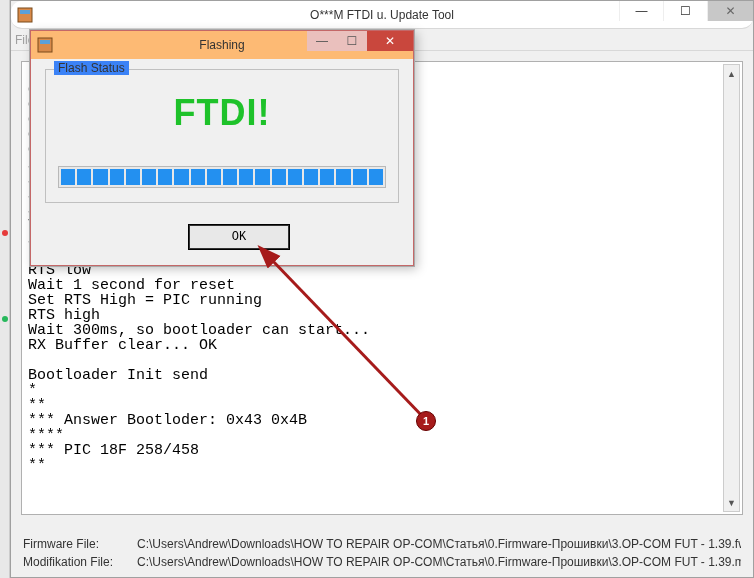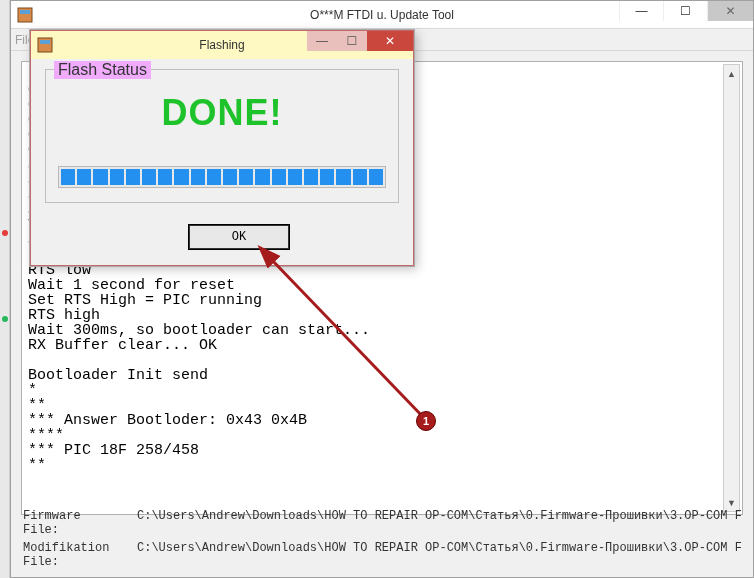--- a/index.html
+++ b/index.html
@@ -38,20 +38,21 @@
     background: #f0f0f0;
     border: 1px solid #a0a0a0;
   }
   .main-titlebar {
     height: 28px;
     background: #fff;
     border-bottom: 1px solid #d8d8d8;
     display: flex;
     align-items: center;
     position: relative;
+    border-radius: 11px;
   }
   .main-icon {
     width: 16px; height: 16px;
     margin: 0 6px;
     display: inline-block;
   }
   .main-title {
     position: absolute;
     left: 0; right: 0;
     text-align: center;
@@ -131,37 +132,37 @@
   .scroll-up { top: 0; }
   .scroll-down { bottom: 0; }
 
   .footer {
     position: absolute;
     left: 12px; right: 12px;
     bottom: 8px;
     font-size: 12px;
     color: #333;
   }
-  .footer-row { display: flex; gap: 14px; margin-top: 4px; font-family: Liberation Mono, monospace; }
+  .footer-row { display: flex; gap: 14px; margin-top: 4px; }
   .footer-row .flabel { width: 100px; }
   .footer-row .fval { flex: 1; white-space: nowrap; overflow: hidden; }
 
   
   .dialog {
     position: absolute;
     left: 30px; top: 30px;
     width: 384px;
     height: 236px;
     background: #f0f0f0;
     border: 1px solid #c46868;
     box-shadow: 0 0 0 1px #aaa, 3px 3px 10px rgba(0,0,0,.25);
   }
   .dialog-titlebar {
     height: 28px;
-    background: #fef9c3;
+    background: #fdba74;
     display: flex;
     align-items: center;
     position: relative;
   }
   .dialog-icon { width: 16px; height: 16px; margin: 0 6px; }
   .dialog-title {
     position: absolute;
     left: 0; right: 0;
     text-align: center;
     font-size: 12px;
@@ -187,22 +188,22 @@
     position: absolute;
     left: 14px; right: 14px; top: 38px;
     height: 134px;
     border: 1px solid #c0c0c0;
     background: #f0f0f0;
   }
   .groupbox-label {
     position: absolute;
     top: -9px; left: 8px;
     padding: 0 4px;
-    background: #f0abfc;
-    font-size: 16px;
+    background: #3b82f6;
+    font-size: 12px;
     color: #333;
   }
   .done-text {
     text-align: center;
     font-size: 36px;
     font-family: Arial, sans-serif;
     font-weight: bold;
     color: #1ec22a;
     margin-top: 22px;
     letter-spacing: 1px;
@@ -341,21 +342,21 @@
     <span class="dialog-title">Flashing</span>
     <div class="dialog-controls">
       <div class="ctl">—</div>
       <div class="ctl">☐</div>
       <div class="ctl close">✕</div>
     </div>
   </div>
 
   <div class="groupbox">
     <span class="groupbox-label">Flash Status</span>
-    <div class="done-text">DONE!</div>
+    <div class="done-text">FTDI!</div>
     <div class="progress" id="progress">
         <div class="seg"></div>
         <div class="seg"></div>
         <div class="seg"></div>
         <div class="seg"></div>
         <div class="seg"></div>
         <div class="seg"></div>
         <div class="seg"></div>
         <div class="seg"></div>
         <div class="seg"></div>

